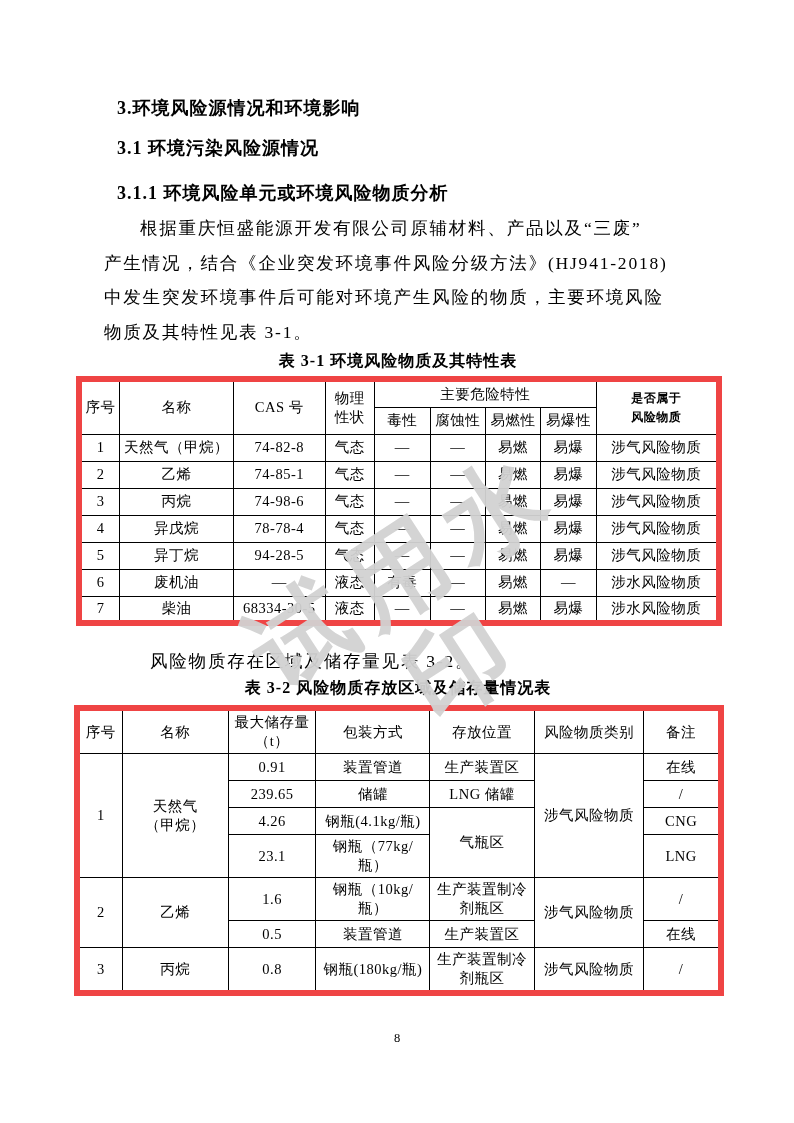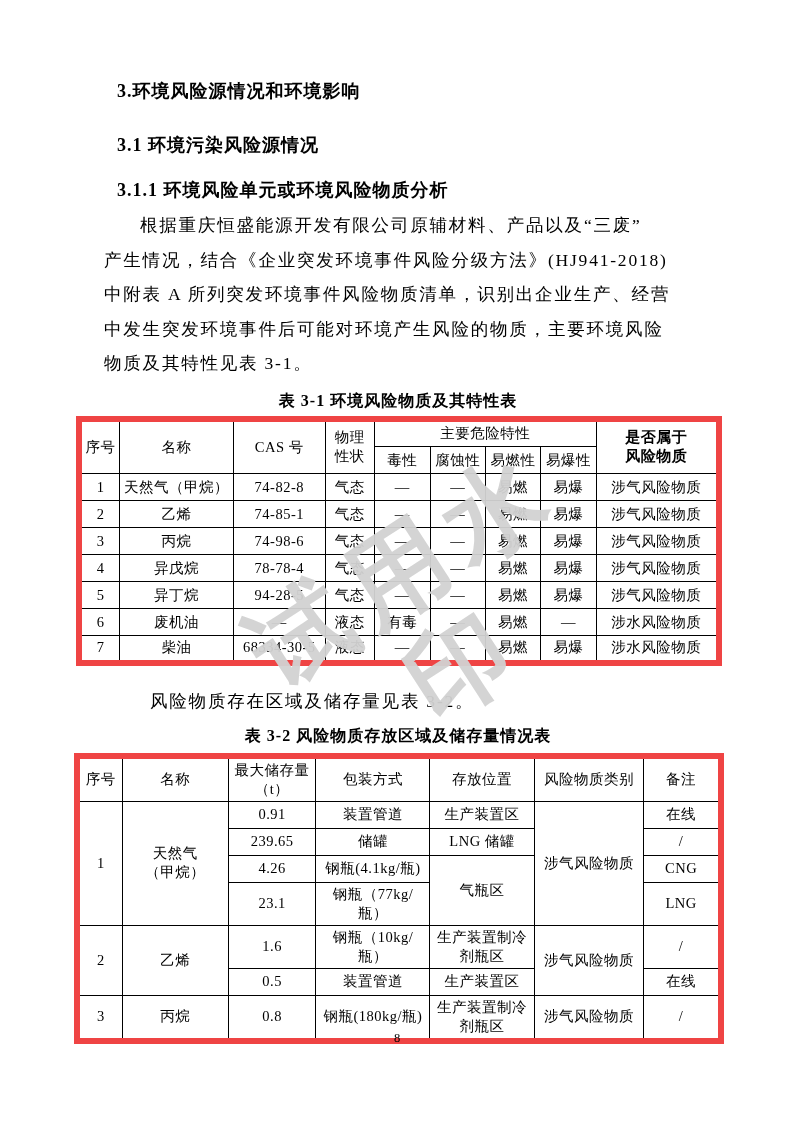--- a/index.html
+++ b/index.html
@@ -5,40 +5,40 @@
   html,body { margin:0; padding:0; background:#888; }
   .page {
     position:relative;
     width:794px; height:1123px;
     margin:0 auto;
     background:#fff;
     overflow:hidden;
     color:#000;
     font-family:"Liberation Serif","DejaVu Serif",serif;
   }
-  .content { position:absolute; left:70px; top:78px; width:656px; }
+  .content { position:absolute; left:70px; top:95px; width:656px; }
 
   h1,h2,h3 {
     margin:0; padding-left:47px;
     font-size:18px; font-weight:bold; line-height:26px;
     letter-spacing:1px;
   }
-  h2 { margin-top:28px; }
+  h2 { margin-top:14px; }
   h3 { margin-top:19px; }
 
   .para {
     margin-top:5px; padding:0 24px 0 34px;
     font-size:17.5px; line-height:34.5px; letter-spacing:1.8px;
   }
   .para .line { white-space:nowrap; }
   .para .line.indent { padding-left:36px; }
 
   .tbl-title {
     text-align:center; font-weight:bold;
-    font-size:16px; line-height:24px; letter-spacing:1px;margin-top:8px;
+    font-size:16px; line-height:24px; letter-spacing:1px;
   }
   .tbl-title.t2 { }
 
   table.tbl {
     border-collapse:collapse; table-layout:fixed;
     margin-top:3px; width:646px; margin-left:6px;
     border:6px solid #ef4444;
   }
   table.tbl#table2 { margin-top:5px; width:650px; margin-left:4px; }
   .tbl th,.tbl td {
@@ -47,21 +47,21 @@
     font-weight:normal; font-size:14.5px; line-height:19px;
     padding:2px 2px; white-space:pre-line;
     letter-spacing:0.5px;
     overflow:hidden;
   }
   #table1 thead tr.hr1 { height:28px; }
   #table1 thead tr.hr2 { height:27px; }
   #table1 tbody tr { height:27px; }
   #table2 thead tr { height:44px; }
   #table2 tbody tr { height:27px; }
-  .tbl th.bold-cell { font-weight:bold; font-size:15px;border-radius:7px; }
+  .tbl th.bold-cell { font-weight:bold; font-size:12px;border-radius:7px; }
 
   .para2 {
     margin-top:20px; padding-left:34px;
     font-size:17.5px; line-height:30px; letter-spacing:1.8px;
     text-indent:46px;
   }
 
   .page-num {
     position:absolute; left:0; right:0; top:1031px;
     text-align:center; font-size:12.5px;
@@ -87,21 +87,20 @@
   <div class="watermark" style="color: rgb(210, 210, 210);">试用水印</div>
 
   <div class="content">
     <h1>3.环境风险源情况和环境影响</h1>
     <h2>3.1 环境污染风险源情况</h2>
     <h3>3.1.1 环境风险单元或环境风险物质分析</h3>
 
     <div class="para" id="para-intro">
         <div class="line indent">根据重庆恒盛能源开发有限公司原辅材料、产品以及“三废”</div>
         <div class="line">产生情况，结合《企业突发环境事件风险分级方法》(HJ941-2018)</div>
-        <div class="line">中附表 A 所列突发环境事件风险物质清单，识别出企业生产、经营</div>
         <div class="line">中发生突发环境事件后可能对环境产生风险的物质，主要环境风险</div>
         <div class="line">物质及其特性见表 3-1。</div>
       </div>
 
     <div class="tbl-title">表 3-1 环境风险物质及其特性表</div>
 
     <table class="tbl" id="table1">
       <colgroup>
         <col style="width:6.35%">
           <col style="width:17.8%">

